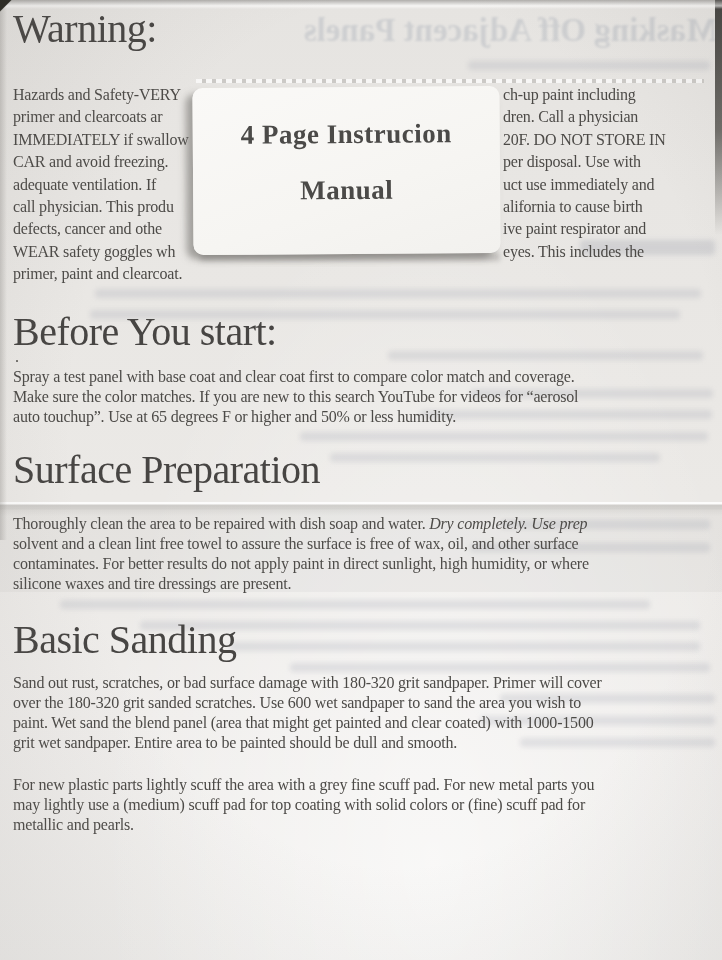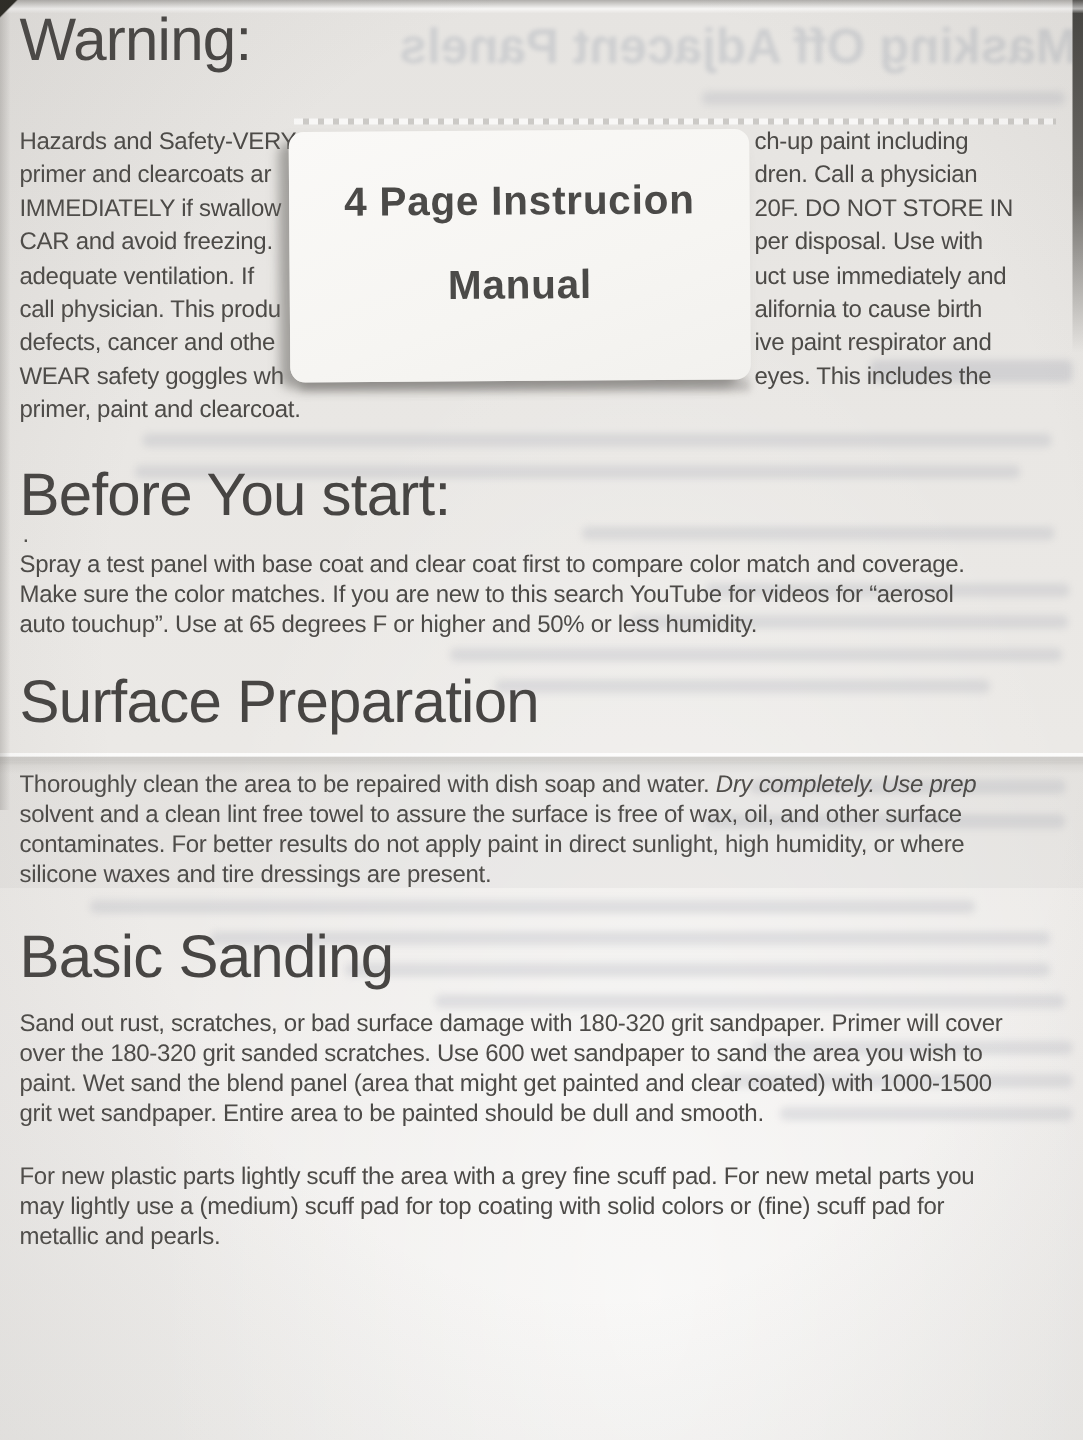--- a/index.html
+++ b/index.html
@@ -1,18 +1,18 @@
 <!DOCTYPE html>
 <html><head>
 <meta charset="utf-8">
 <style>
   html,body{margin:0;padding:0;background:#777;}
   .page{
     position:relative;width:722px;height:960px;overflow:hidden;
-    font-family:Liberation Sans, sans-serif;
+    font-family:Liberation Serif, serif;
     background:
       radial-gradient(ellipse at 60% 90%, rgba(255,255,255,0.55) 0%, rgba(255,255,255,0) 55%),
       linear-gradient(180deg,#e6e4e1 0%,#e9e7e4 30%,#ebe9e6 52%,#efedeb 75%,#f2f1ef 100%);
   }
   
   .vignette{position:absolute;inset:0;pointer-events:none;
     background:radial-gradient(ellipse at 55% 45%, transparent 58%, rgba(118,113,108,0.14) 100%);}
   .edge-top{position:absolute;left:0;top:0;right:0;height:9px;
     background:linear-gradient(180deg,rgba(110,108,105,0.45) 0%,rgba(255,255,255,0.65) 65%,rgba(255,255,255,0) 100%);}
   .corner-tl{position:absolute;left:0;top:0;width:18px;height:18px;

